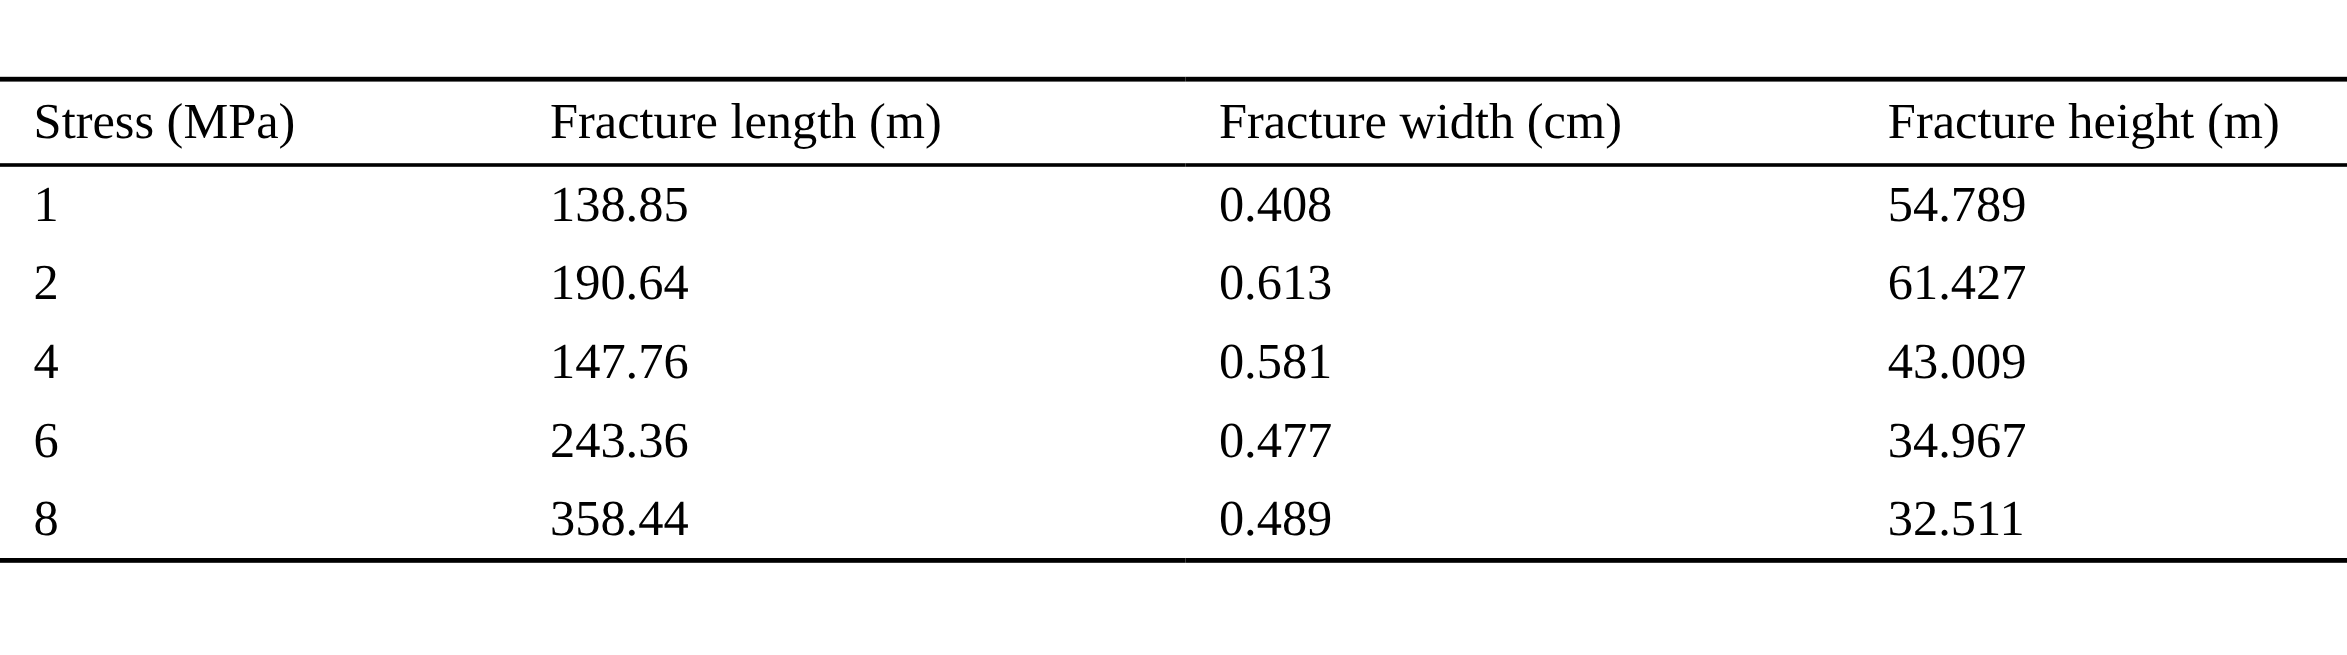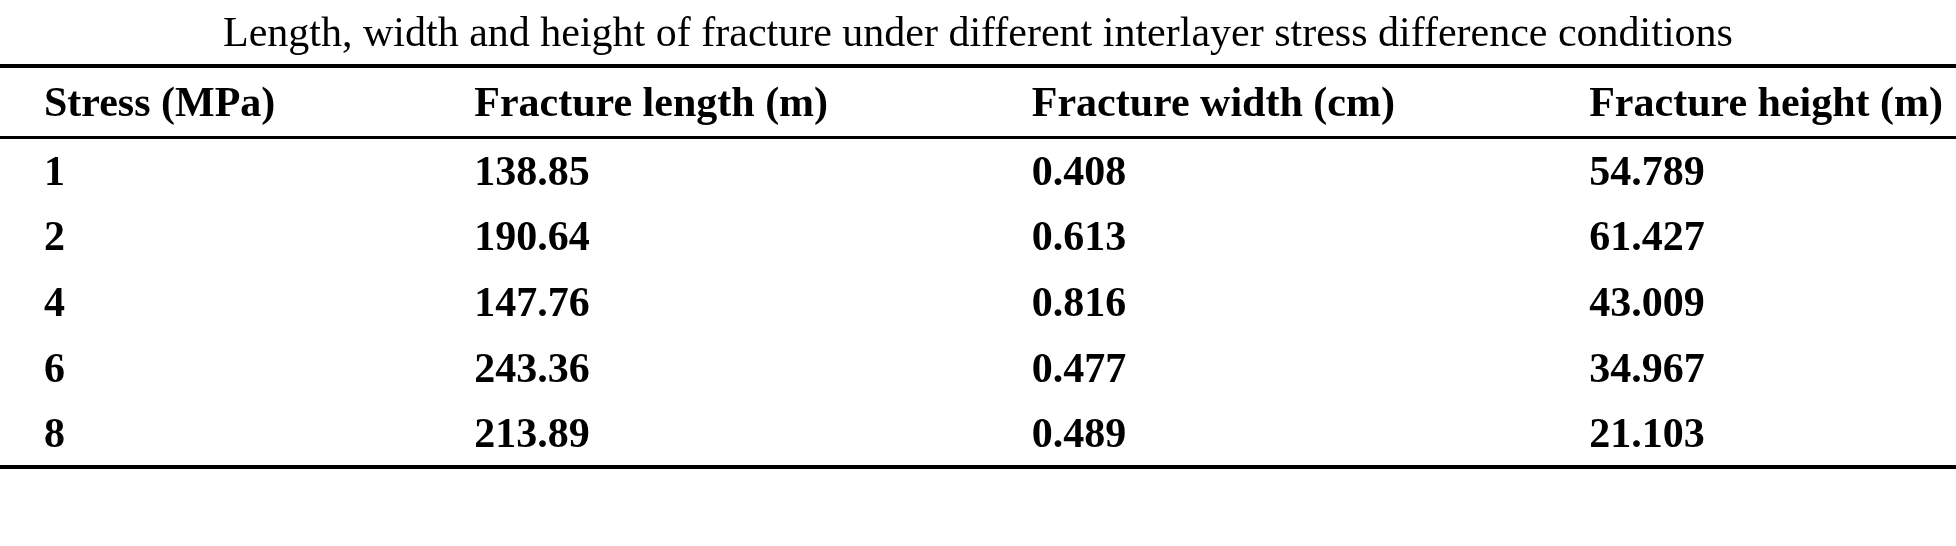--- a/index.html
+++ b/index.html
@@ -36,34 +36,33 @@
   col.c4 { width: 21%; }
   thead tr {
     border-top: 4px solid #000000;
     border-bottom: 3px solid #000000;
   }
   tbody tr:last-child {
     border-bottom: 4px solid #000000;
   }
   th, td {
     text-align: left;
-    font-weight: bold;
-    padding: 0 0 0 44px;
+    font-weight: normal;
+    padding: 0 0 0 28px;
     vertical-align: middle;
     white-space: nowrap;
     overflow: hidden;
   }
   th { height: 71px; }
   td { height: 66px; }
 </style>
 </head>
 <body>
 
 <div class="caption">
-  <span class="caption-text">Length, width and height of fracture under different interlayer stress difference conditions</span>
 </div>
 
 <table class="data-table">
   <colgroup>
     <col class="c1">
       <col class="c2">
       <col class="c3">
       <col class="c4">
   </colgroup>
   <thead>
@@ -83,29 +82,29 @@
     </tr>
     <tr>
       <td>2</td>
       <td>190.64</td>
       <td>0.613</td>
       <td>61.427</td>
     </tr>
     <tr>
       <td>4</td>
       <td>147.76</td>
-      <td>0.816</td>
+      <td>0.581</td>
       <td>43.009</td>
     </tr>
     <tr>
       <td>6</td>
       <td>243.36</td>
       <td>0.477</td>
       <td>34.967</td>
     </tr>
     <tr>
       <td>8</td>
-      <td>213.89</td>
+      <td>358.44</td>
       <td>0.489</td>
-      <td>21.103</td>
+      <td>32.511</td>
     </tr>
   </tbody>
 </table>
 
 </body></html>

